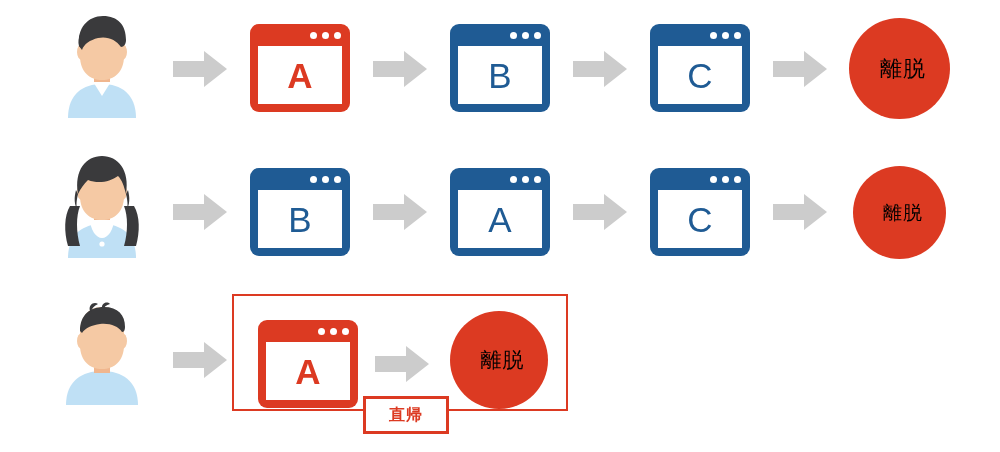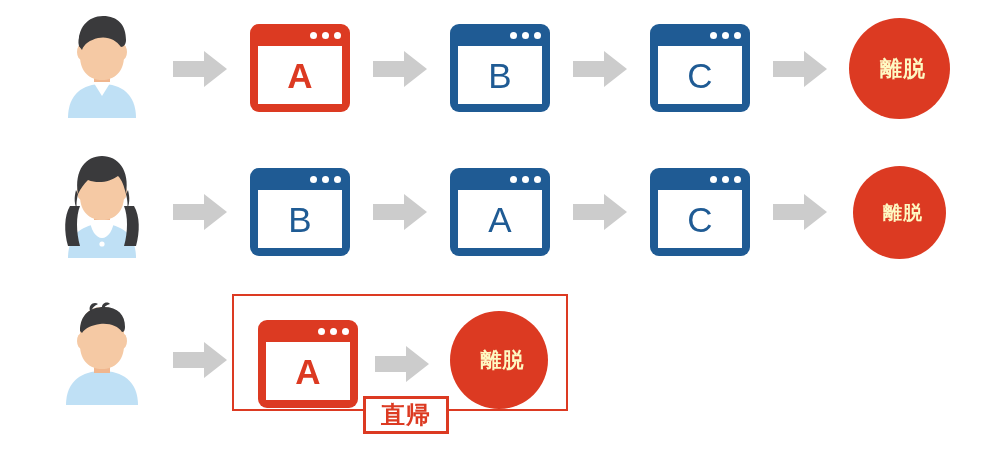--- a/index.html
+++ b/index.html
@@ -94,22 +94,22 @@
   
   .circle {
     position: absolute;
     border-radius: 50%;
     background: #DC3A22;
     display: flex;
     align-items: center;
     justify-content: center;
   }
   .circle .circle-label {
-    color: #fef9c3;
-    font-weight: bold;
+    color: #000000;
+    font-weight: normal;
     letter-spacing: 1px;
     font-family: "DejaVu Sans", "Liberation Sans", sans-serif;
     padding-left: 7px;
   }
 
   
   #bounce-box {
     position: absolute;
     left: 232px;
     top: 294px;
@@ -127,21 +127,21 @@
     height: 38px;
     border: 3px solid #DC3A22;
     background: #ffffff;
     box-sizing: border-box;
     display: flex;
     align-items: center;
     justify-content: center;
   }
   #bounce-tag .tag-label {
     color: #DC3A22;
-    font-size: 24px;
+    font-size: 16px;
     font-weight: bold;
     letter-spacing: 1px;
     font-family: "DejaVu Sans", "Liberation Sans", sans-serif;
   }
 </style>
 </head>
 <body>
 
 <div id="canvas">
 

